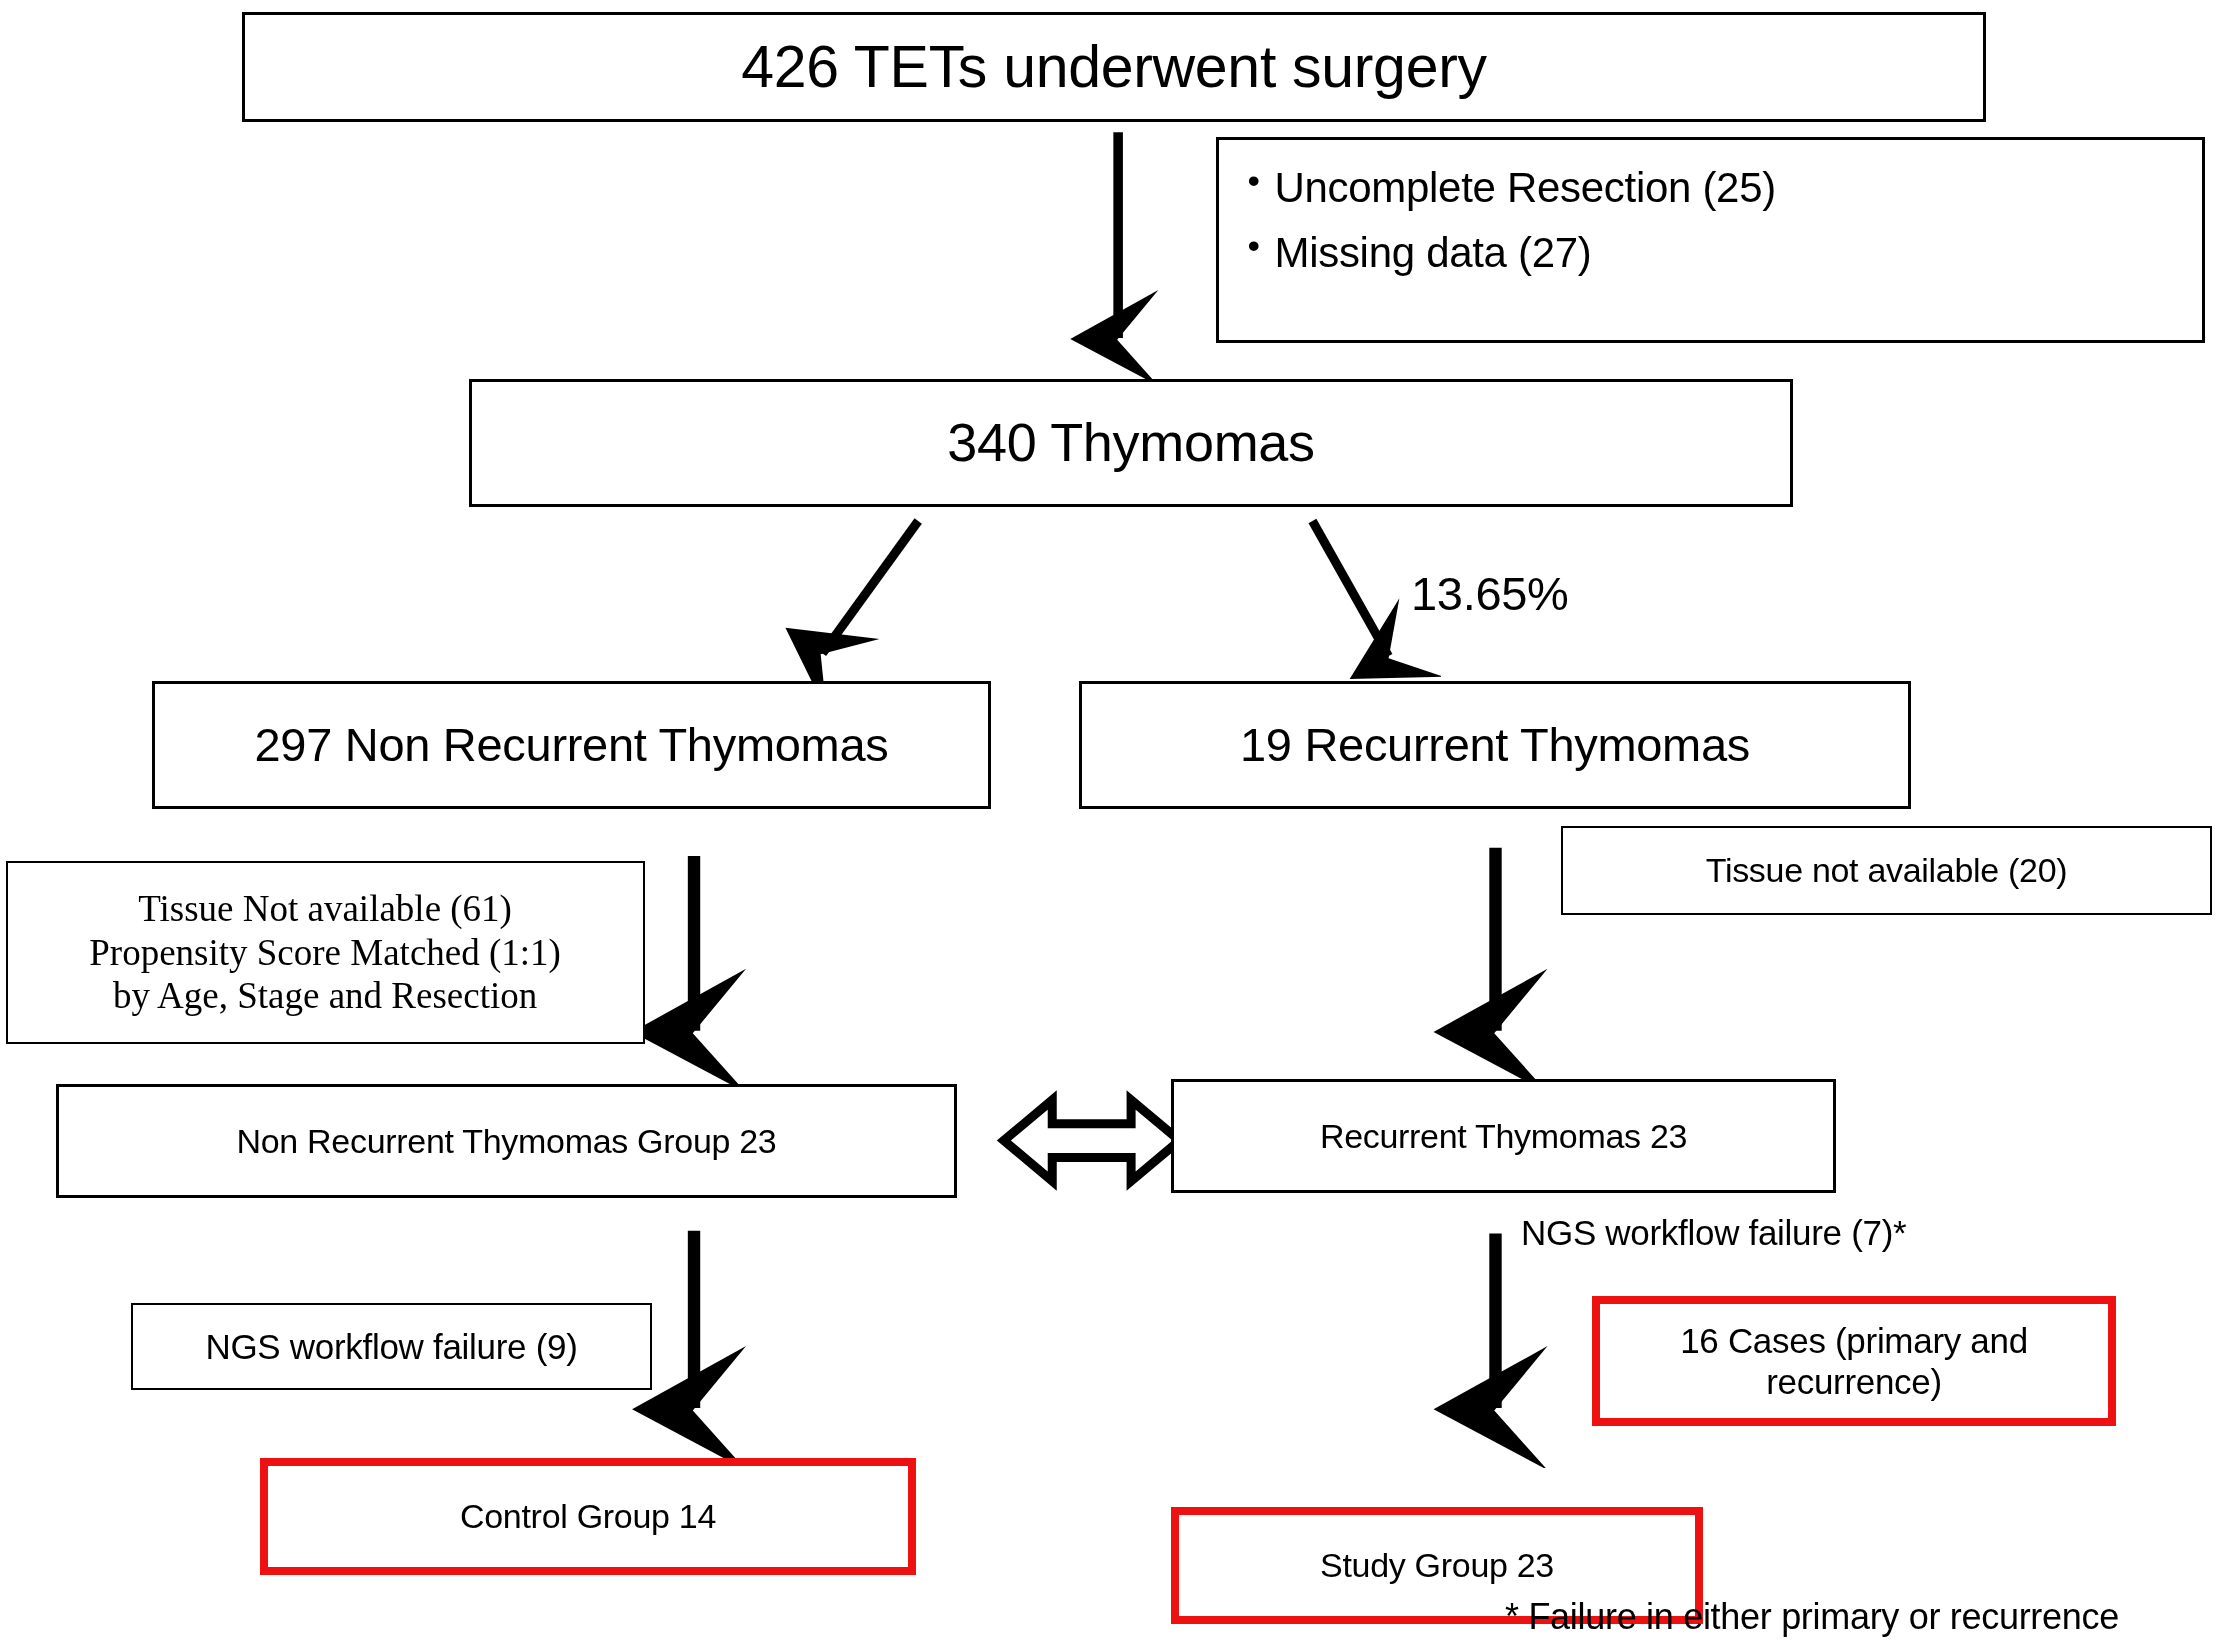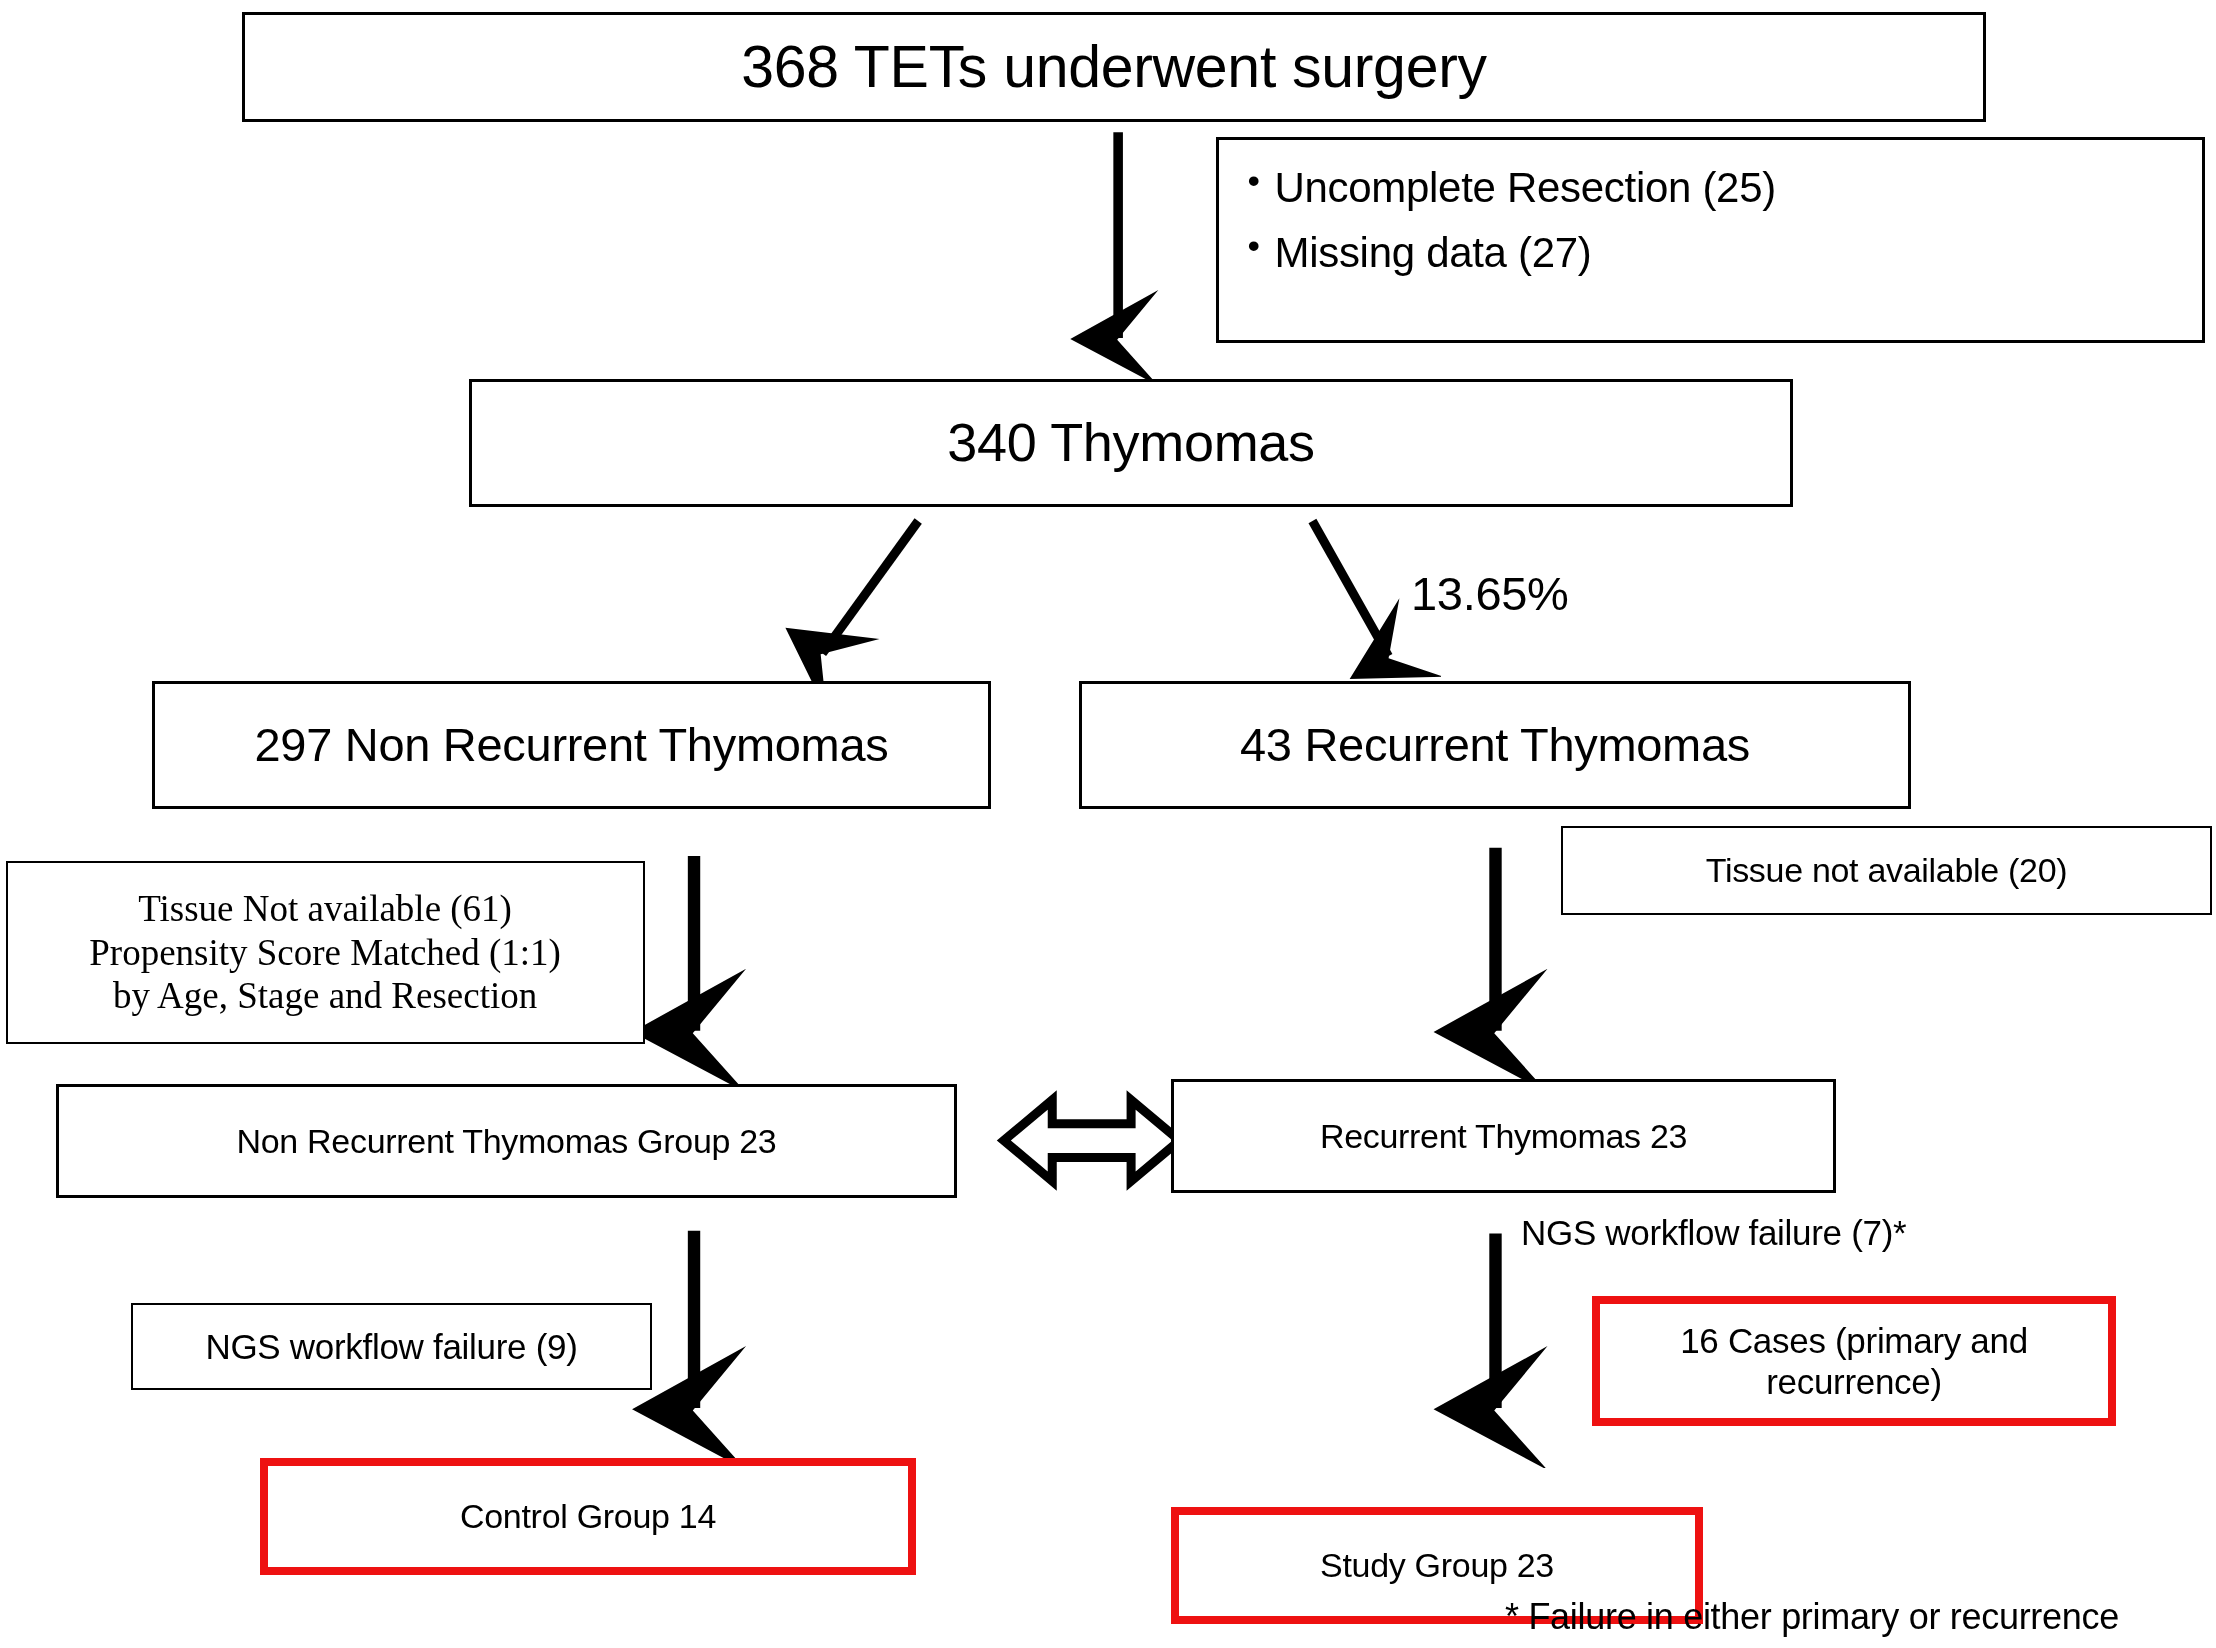--- a/index.html
+++ b/index.html
@@ -130,42 +130,42 @@
       <line x1="2655" y1="2190" x2="2655" y2="2500" stroke="#000000" stroke-width="22" marker-end="url(#ahead)"></line>
     </g>
 
     <g>
       <path d="M1782,2025 L1868,1953 L1868,1995 L2008,1995 L2008,1953 L2094,2025
                L2008,2097 L2008,2055 L1868,2055 L1868,2097 Z" fill="#ffffff" stroke="#000000" stroke-width="16" stroke-linejoin="miter"></path>
     </g>
   </svg>
 
   <div class="box f-title" style="left:242px; top:12.4px; width:1744px; height:110px;">
-    <span>368 TETs underwent surgery</span>
+    <span>426 TETs underwent surgery</span>
   </div>
 
   <div class="bullets f-bullets" style="left:1216px; top:137px; width:989px; height:206px;">
     <ul>
       <li>Uncomplete  Resection (25)</li>
       <li>Missing data (27)</li>
     </ul>
   </div>
 
   <div class="box f-h2" style="left:469px; top:379px; width:1324px; height:128px;">
     <span>340 Thymomas</span>
   </div>
 
   <div class="plain f-h3" style="left:1411px; top:566px;">13.65%</div>
 
   <div class="box f-h3" style="left:152px; top:681px; width:839px; height:128px;">
     <span>297 Non Recurrent Thymomas</span>
   </div>
 
   <div class="box f-h3" style="left:1079px; top:681px; width:832px; height:128px;">
-    <span>43 Recurrent Thymomas</span>
+    <span>19 Recurrent Thymomas</span>
   </div>
 
   <div class="box thin serif-box f-serif" style="left:5.6px; top:861px; width:639px; height:183px; flex-direction:column;">
     <span>Tissue Not available  (61)</span>
     <span>Propensity Score Matched (1:1)</span>
     <span>by Age,  Stage and Resection</span>
   </div>
 
   <div class="box thin f-body" style="left:1561px; top:826px; width:651px; height:89px;">
     <span>Tissue not available (20)</span>

